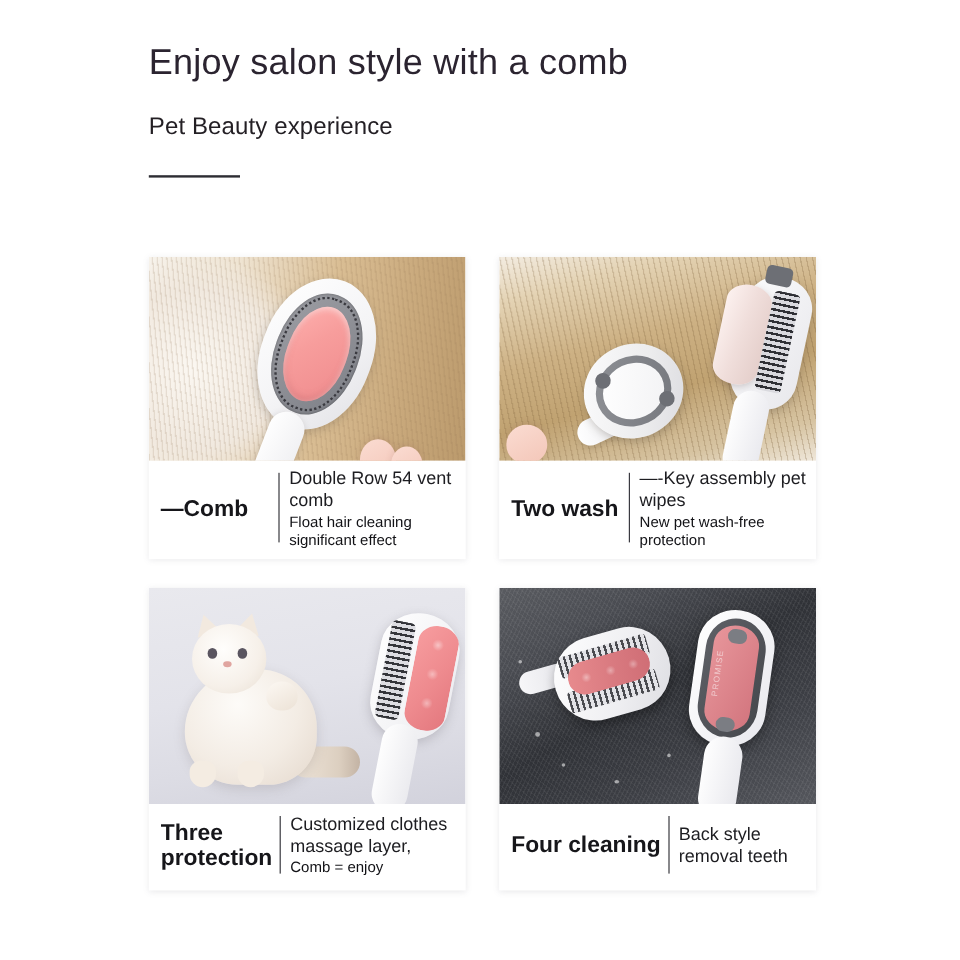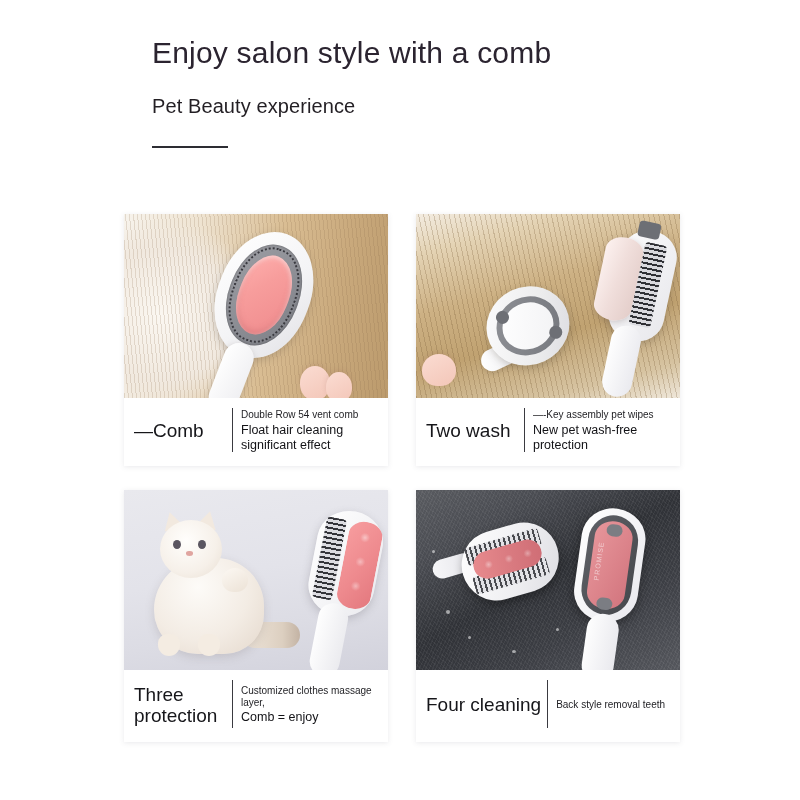--- a/index.html
+++ b/index.html
@@ -14,21 +14,21 @@
   }
 
   .page {
     position: relative;
     width: 800px;
     height: 800px;
     background: #ffffff;
   }
 
   
-  .header { position: absolute; left: 124px; top: 36px; width: 640px; margin-left: 28px; }
+  .header { position: absolute; left: 124px; top: 36px; width: 640px; }
 
   .title {
     font-size: 30px;
     font-weight: 400;
     color: #2b2430;
     letter-spacing: 0.2px;
     line-height: 1.1;
     white-space: nowrap;
   }
 
@@ -403,38 +403,38 @@
     display: flex;
     align-items: center;
     padding: 6px 8px 8px 10px;
     background: #ffffff;
   }
 
   .cap-head {
     font-size: 19px;
     line-height: 1.12;
     color: #16161a;
-    font-weight: 400;
+    font-weight: 700;
     white-space: pre-line;
     flex: 0 0 auto;
     min-width: 92px;
   }
 
   .cap-sep {
     width: 1px;
     align-self: stretch;
     background: #3a3a40;
     margin: 4px 8px 6px 6px;
     flex: 0 0 1px;
   }
 
   .cap-body { flex: 1; min-width: 0; }
 
   .cap-small {
-    font-size: 10px;
+    font-size: 15px;
     line-height: 1.22;
     color: #1d1d21;
   }
 
   .cap-big {
     font-size: 12.5px;
     line-height: 1.2;
     color: #121216;
     margin-top: 1px;
   }

